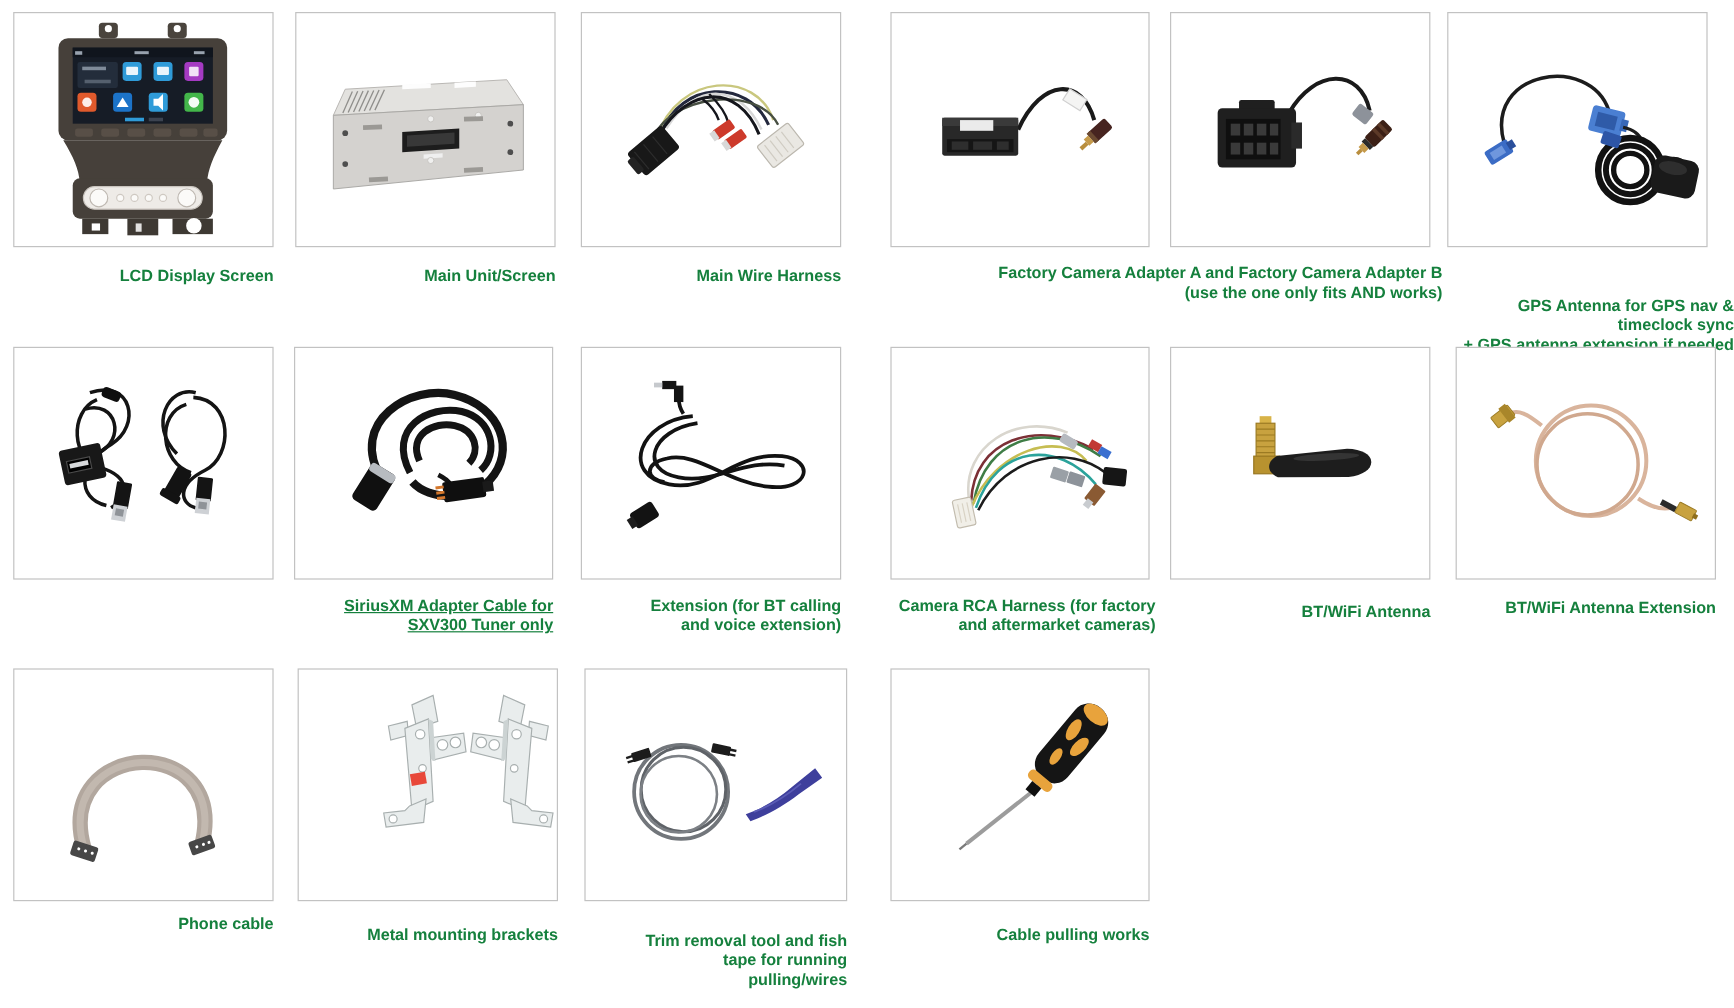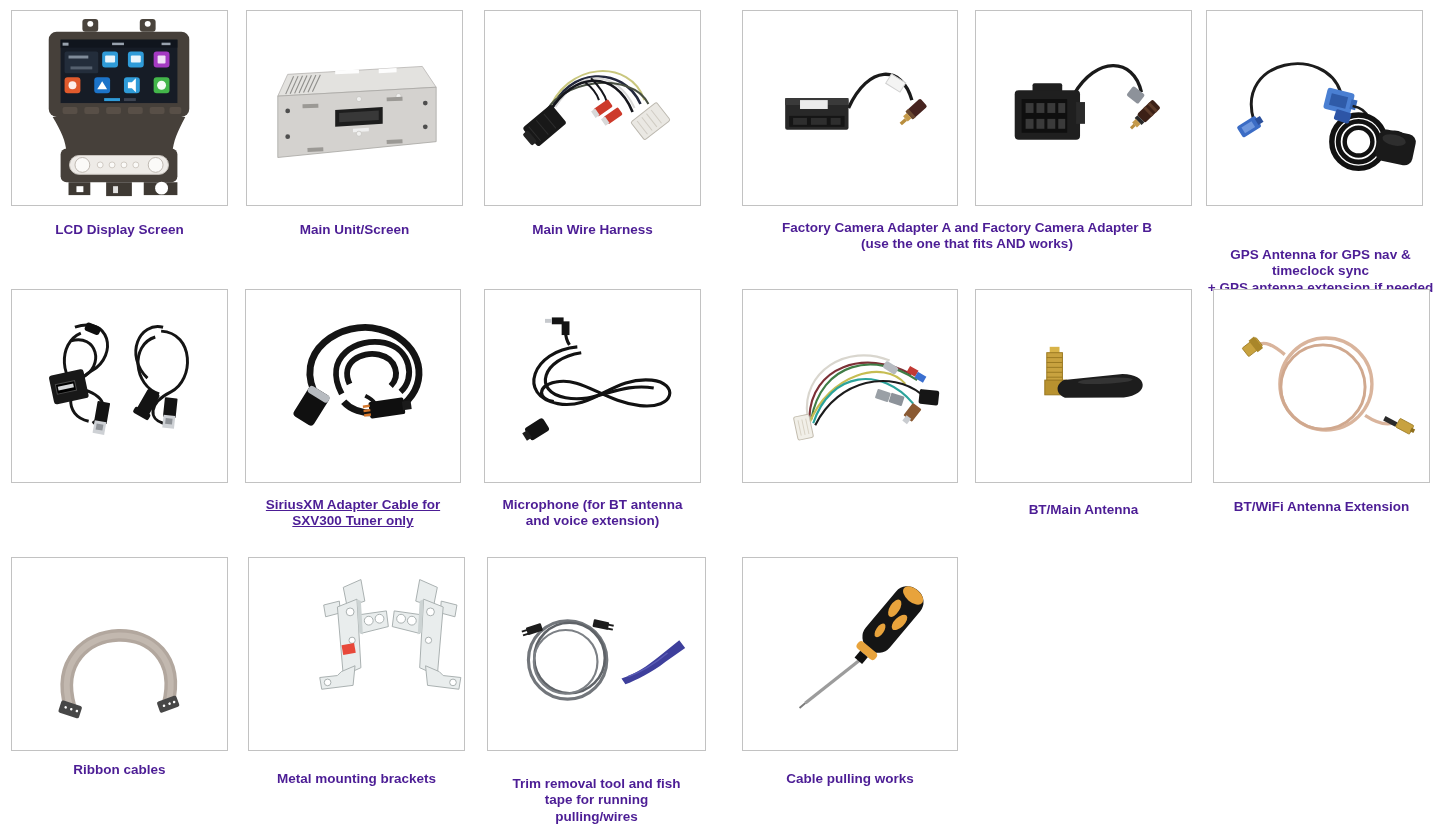--- a/index.html
+++ b/index.html
@@ -1,22 +1,22 @@
 <!DOCTYPE html>
 <html><head>
 <meta charset="utf-8">
 <style>
   html,body{margin:0;padding:0;background:#ffffff;}
   .canvas{position:relative;width:1445px;height:840px;background:#fff;
     font-family:"Liberation Sans",sans-serif;overflow:hidden;}
   .box{position:absolute;background:#fff;border:1px solid #c2c2c2;
     display:flex;align-items:center;justify-content:center;box-sizing:border-box;}
   .box svg{width:100%;height:100%;display:block;}
-  .lbl{position:absolute;text-align:center;font-weight:bold;font-size:13.5px;
-    line-height:16.3px;color:#4c1d95;}
+  .lbl{position:absolute;text-align:right;font-weight:bold;font-size:13.5px;
+    line-height:16.3px;color:#15803d;}
 </style>
 </head>
 <body>
 
 <div class="canvas">
 
   <div class="box" style="left:11px;top:10px;width:217px;height:196px;">
     <svg viewBox="0 0 215 196">
       <rect x="70" y="8" width="16" height="13" rx="3" fill="#4a443d"></rect>
         <circle cx="78" cy="13" r="3" fill="#fff"></circle>
@@ -235,21 +235,21 @@
     <div>LCD Display Screen</div>
   </div>
   <div class="lbl" style="left:246px;top:222px;width:217px;">
     <div>Main Unit/Screen</div>
   </div>
   <div class="lbl" style="left:484px;top:222px;width:217px;">
     <div>Main Wire Harness</div>
   </div>
   <div class="lbl" style="left:732px;top:220px;width:470px;">
     <div>Factory Camera Adapter A and Factory Camera Adapter B</div>
-    <div>(use the one that fits AND works)</div>
+    <div>(use the one only fits AND works)</div>
   </div>
   <div class="lbl" style="left:1196px;top:215px;width:249px;margin-top:32px;">
     <div>GPS Antenna for GPS nav &amp;</div>
     <div>timeclock sync</div>
     <div>+ GPS antenna extension if needed</div>
   </div>
 
   <div class="box" style="left:11px;top:289px;width:217px;height:194px;">
     <svg viewBox="0 0 215 196">
       <g fill="none" stroke="#141414" stroke-width="3">
@@ -404,25 +404,29 @@
         <rect x="199" y="137" width="4" height="4" fill="#8f6f1d"></rect>
       </g>
     </svg>
   </div>
 
   <div class="lbl" style="left:245px;top:497px;width:216px;text-decoration:underline;">
     <div>SiriusXM Adapter Cable for</div>
     <div>SXV300 Tuner only</div>
   </div>
   <div class="lbl" style="left:484px;top:497px;width:217px;">
-    <div>Microphone (for BT antenna</div>
+    <div>Extension (for BT calling</div>
     <div>and voice extension)</div>
   </div>
+  <div class="lbl" style="left:737px;top:497px;width:226px;">
+    <div>Camera RCA Harness (for factory</div>
+    <div>and aftermarket cameras)</div>
+  </div>
   <div class="lbl" style="left:975px;top:502px;width:217px;">
-    <div>BT/Main Antenna</div>
+    <div>BT/WiFi Antenna</div>
   </div>
   <div class="lbl" style="left:1213px;top:499px;width:217px;">
     <div>BT/WiFi Antenna Extension</div>
   </div>
 
   <div class="box" style="left:11px;top:557px;width:217px;height:194px;">
     <svg viewBox="0 0 215 196">
       <path d="M57,152 C30,58 182,52 157,150" fill="none" stroke="#b2a79e" stroke-width="13"></path>
       <path d="M57,152 C30,58 182,52 157,150" fill="none" stroke="#c2b8af" stroke-width="6"></path>
       <g transform="rotate(18 57 155)">
@@ -493,21 +497,21 @@
         <ellipse cx="146" cy="53" rx="5" ry="10" fill="#e8a33c" transform="rotate(-8 146 53)"></ellipse>
         <ellipse cx="159" cy="61" rx="5" ry="10" fill="#e8a33c" transform="rotate(6 159 61)"></ellipse>
         <ellipse cx="149" cy="80" rx="4" ry="8" fill="#e8a33c" transform="rotate(-6 149 80)"></ellipse>
         <rect x="140" y="100" width="24" height="9" rx="4" fill="#e8a33c"></rect>
         <rect x="147" y="109" width="10" height="9" fill="#0f0f0f"></rect>
       </g>
     </svg>
   </div>
 
   <div class="lbl" style="left:11px;top:762px;width:217px;">
-    <div>Ribbon cables</div>
+    <div>Phone cable</div>
   </div>
   <div class="lbl" style="left:248px;top:771px;width:217px;">
     <div>Metal mounting brackets</div>
   </div>
   <div class="lbl" style="left:487px;top:776px;width:219px;">
     <div>Trim removal tool and fish</div>
     <div>tape for running</div>
     <div>pulling/wires</div>
   </div>
   <div class="lbl" style="left:742px;top:771px;width:216px;">

